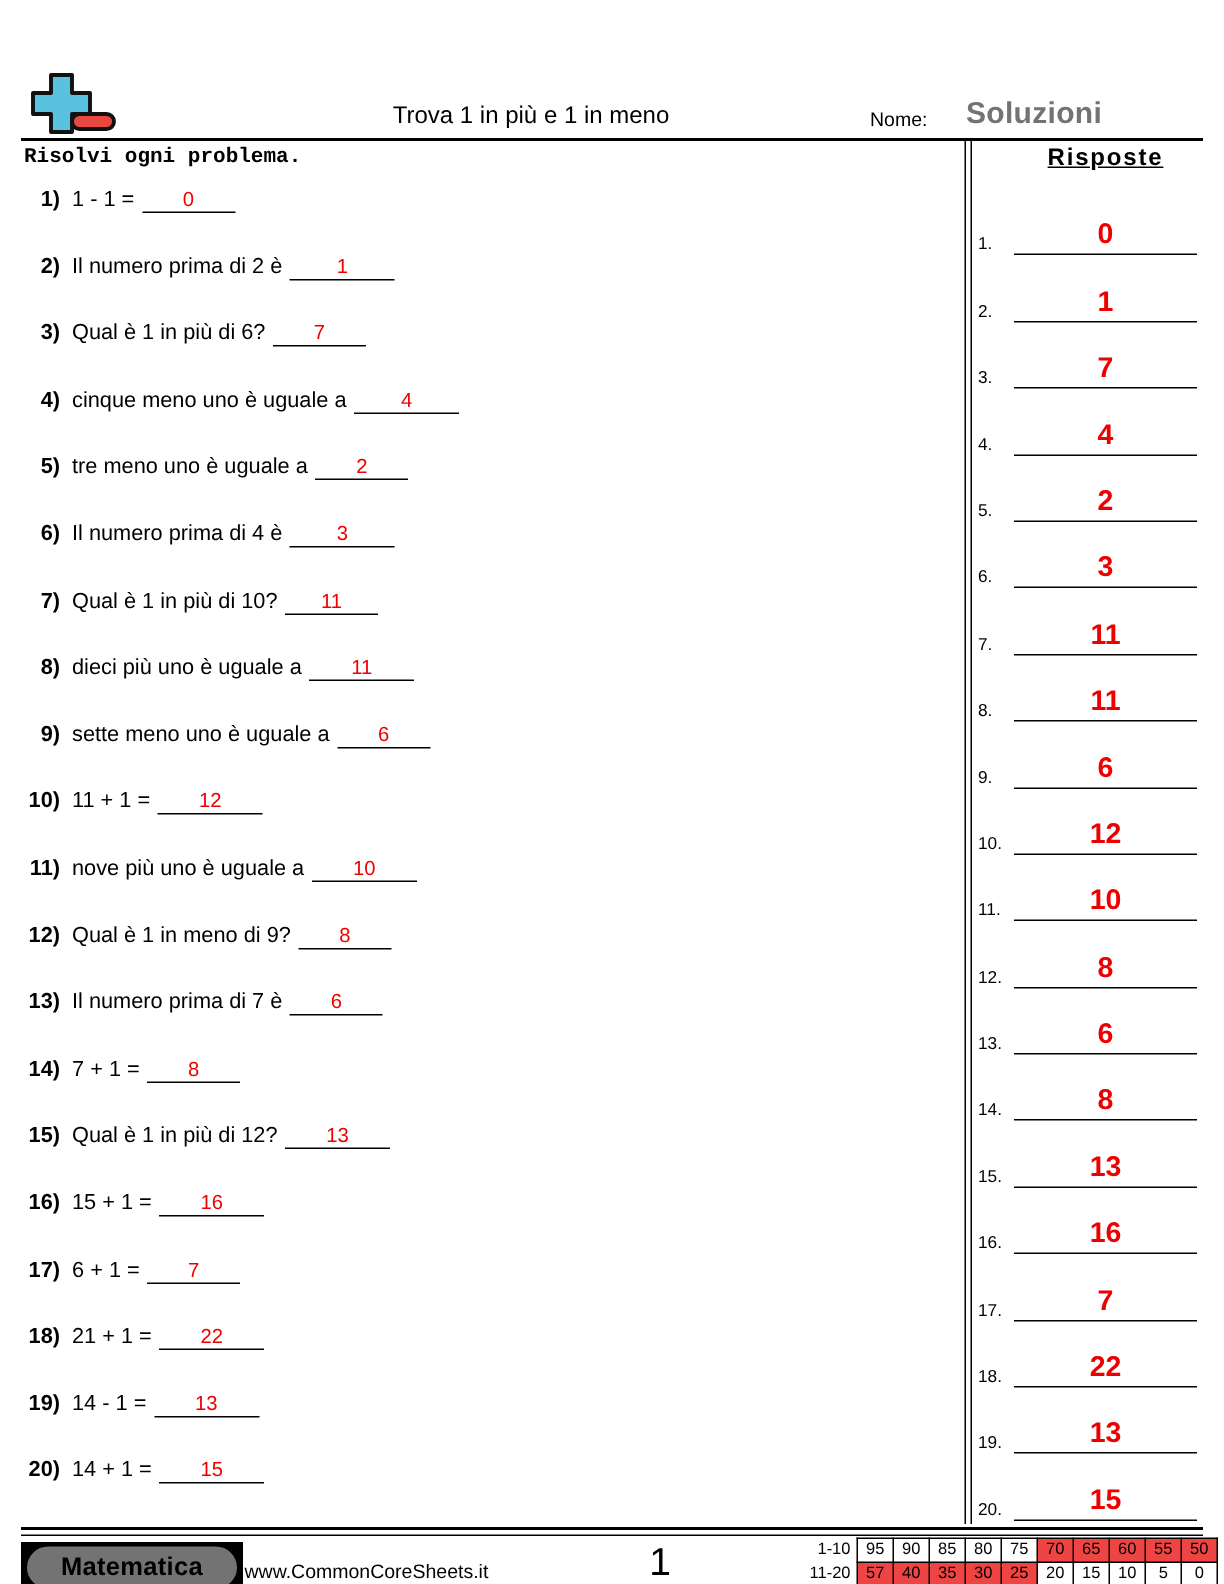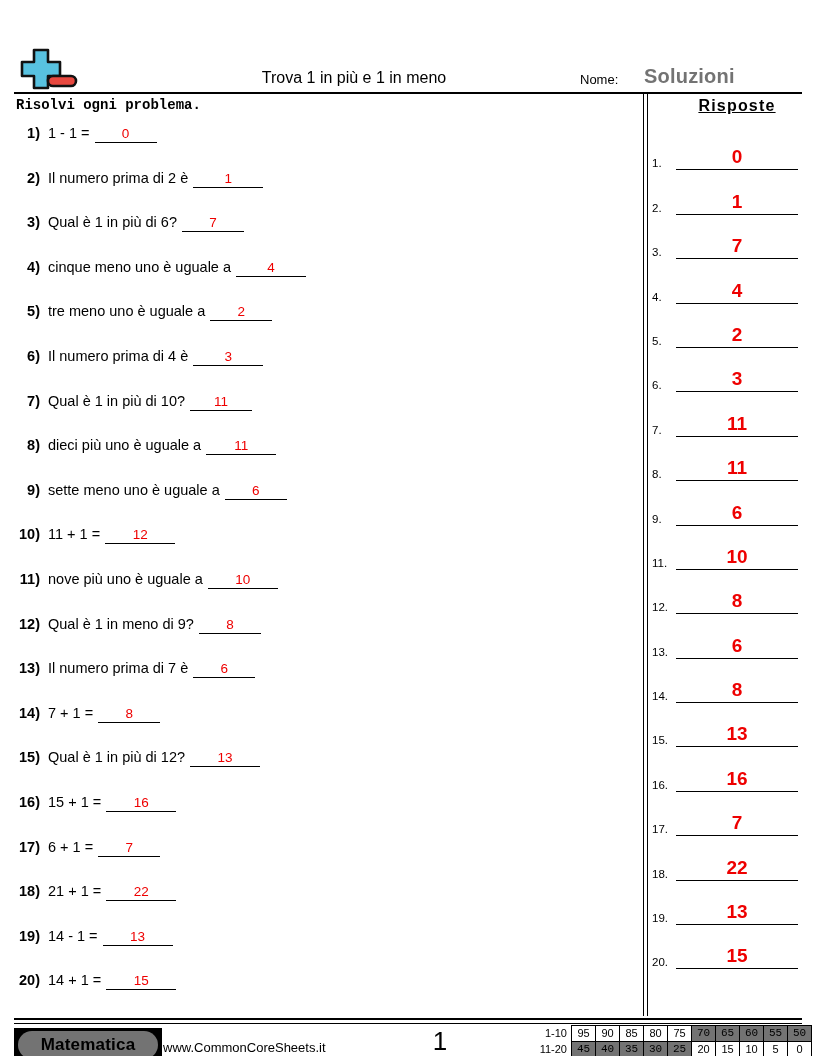--- a/index.html
+++ b/index.html
@@ -269,22 +269,21 @@
     padding: 0;
   }
   #grade-scale td.rowlabel {
     border: none;
     width: 40px;
     text-align: right;
     padding-right: 4px;
     font-size: 11px;
   }
   #grade-scale td.shaded {
-    background: #737373;
-    font-family: Liberation Mono, monospace;
+    background: #ef4444;
   }
 </style>
 </head>
 <body>
 
 <div id="page">
 
   <div id="header">
     <div id="logo">
       <svg width="68" height="46" viewBox="0 0 68 46">
@@ -424,20 +423,25 @@
       </div>
       <div class="ans-row">
         <span class="ans-num">8.</span>
         <span class="ans-line"></span>
         <span class="ans-val">11</span>
       </div>
       <div class="ans-row">
         <span class="ans-num">9.</span>
         <span class="ans-line"></span>
         <span class="ans-val">6</span>
+      </div>
+      <div class="ans-row">
+        <span class="ans-num">10.</span>
+        <span class="ans-line"></span>
+        <span class="ans-val">12</span>
       </div>
       <div class="ans-row">
         <span class="ans-num">11.</span>
         <span class="ans-line"></span>
         <span class="ans-val">10</span>
       </div>
       <div class="ans-row">
         <span class="ans-num">12.</span>
         <span class="ans-line"></span>
         <span class="ans-val">8</span>
@@ -506,21 +510,21 @@
             <td>80</td>
             <td>75</td>
             <td class="shaded">70</td>
             <td class="shaded">65</td>
             <td class="shaded">60</td>
             <td class="shaded">55</td>
             <td class="shaded">50</td>
           </tr>
           <tr>
             <td class="rowlabel">11-20</td>
-            <td class="shaded">45</td>
+            <td class="shaded">57</td>
             <td class="shaded">40</td>
             <td class="shaded">35</td>
             <td class="shaded">30</td>
             <td class="shaded">25</td>
             <td>20</td>
             <td>15</td>
             <td>10</td>
             <td>5</td>
             <td>0</td>
           </tr>

